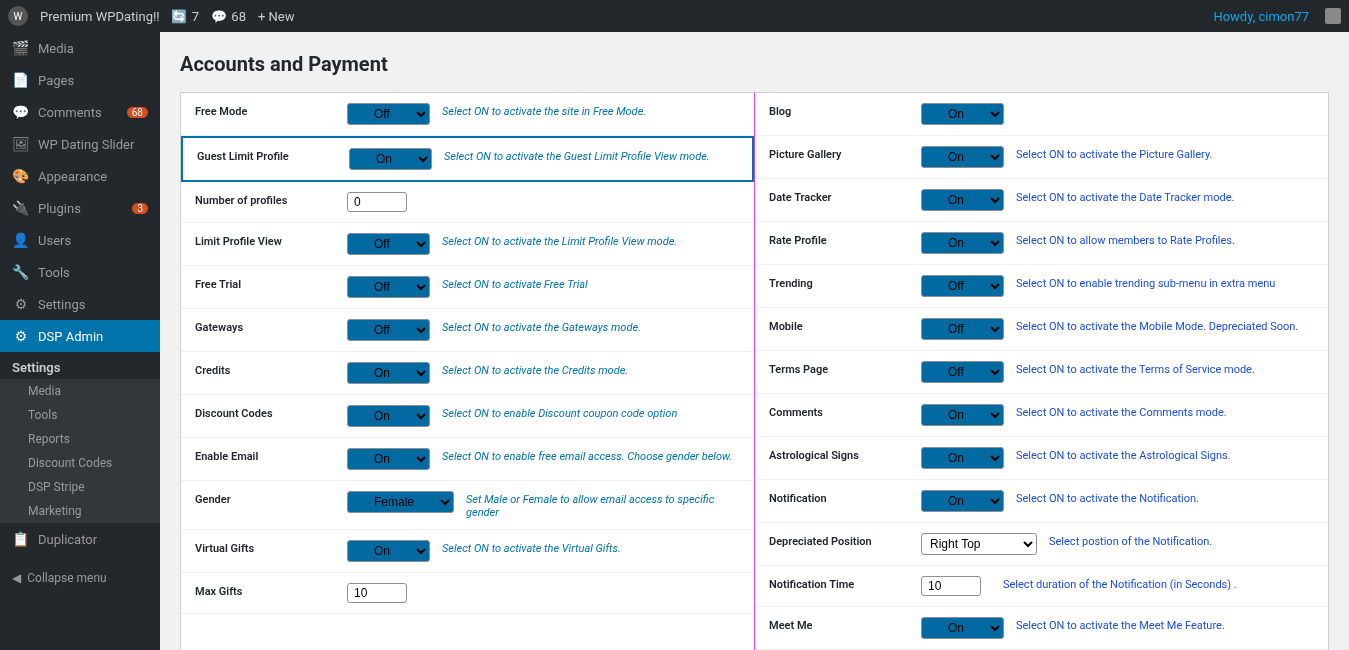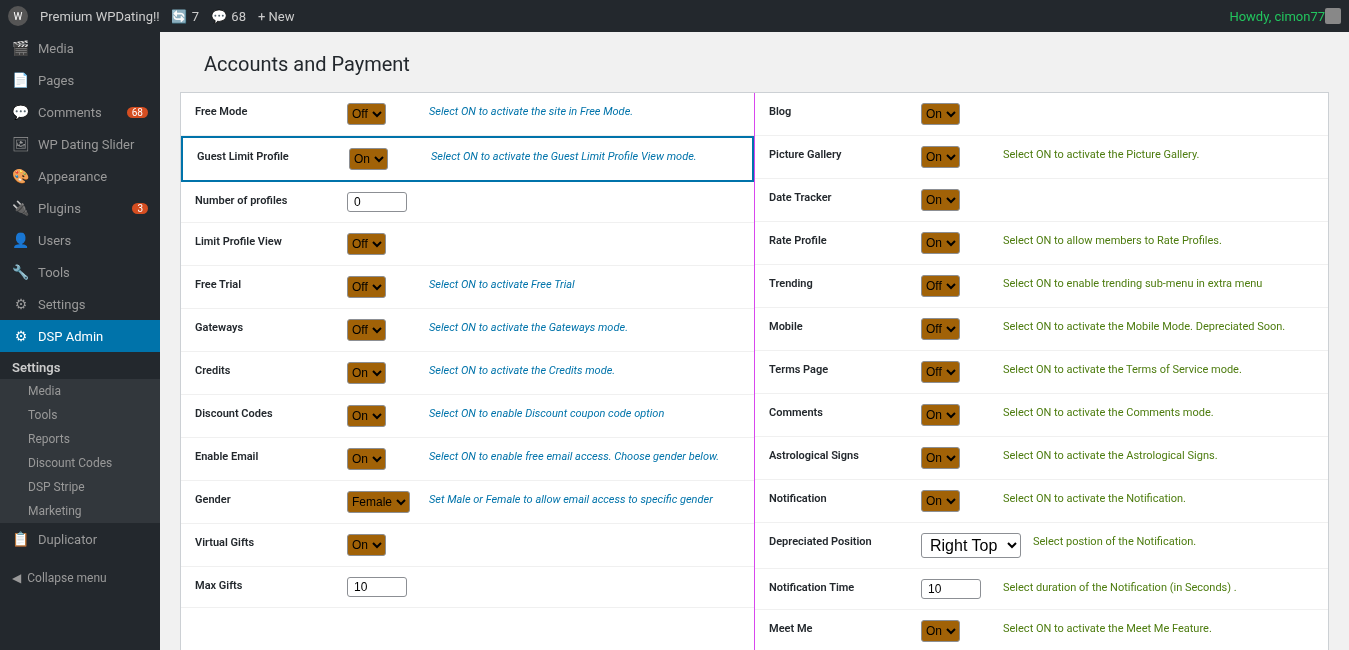--- a/index.html
+++ b/index.html
@@ -14,21 +14,21 @@
       align-items: center;
       padding: 0 8px;
       gap: 12px;
       position: fixed;
       top: 0; left: 0; right: 0;
       z-index: 999;
     }
     #wpadminbar .wp-logo { display: flex; align-items: center; gap: 4px; color: #ccc; font-size: 13px; }
     #wpadminbar .wp-logo .wp-icon { width: 20px; height: 20px; background: #555; border-radius: 50%; display: flex; align-items: center; justify-content: center; font-size: 10px; color: #fff; }
     #wpadminbar .bar-item { color: #ccc; font-size: 13px; display: flex; align-items: center; gap: 4px; cursor: pointer; }
-    #wpadminbar .howdy { margin-left: auto; display: flex; align-items: center; gap: 0; color: #22c55e; }
+    #wpadminbar .howdy { margin-left: auto; display: flex; align-items: center; gap: 16px; color: #0ea5e9; }
     #wpadminbar .avatar { width: 16px; height: 16px; background: #888; border-radius: 2px; }
 
     
     #wpwrap { display: flex; margin-top: 32px; height: calc(100vh - 32px); }
 
     
     #adminmenu {
       width: 160px;
       background: #23282d;
       flex-shrink: 0;
@@ -71,24 +71,23 @@
     
     #wpcontent {
       flex: 1;
       overflow-y: auto;
       padding: 20px;
       background: #f1f1f1;
     }
 
     .content-header {
       font-size: 20px;
-      font-weight: 400;
+      font-weight: 700;
       color: #23282d;
       margin-bottom: 16px;
-      margin-left: 24px;
     }
 
     
     .settings-columns {
       display: flex;
       gap: 0;
       background: #fff;
       border: 1px solid #ccd0d4;
     }
 
@@ -124,47 +123,47 @@
       flex-shrink: 0;
       min-width: 70px;
     }
     .setting-desc {
       color: #0073aa;
       font-style: italic;
       font-size: 11px;
       flex: 1;
       padding-top: 2px;
     }
-    .setting-desc.dark { color: #4d7c0f; font-style: normal; }
+    .setting-desc.dark { color: #1d4ed8; font-style: normal; }
 
     select.setting-select {
       border: 1px solid #8c8f94;
       border-radius: 3px;
-      padding: 2px 0;
-      background: #a16207;
+      padding: 2px 22px;
+      background: #0369a1;
       font-size: 12px;
       cursor: pointer;
     }
 
     input.setting-input {
       border: 1px solid #8c8f94;
       border-radius: 3px;
       padding: 2px 6px;
       width: 60px;
       font-size: 12px;
     }
 
     select.setting-select-wide {
       border: 1px solid #8c8f94;
       border-radius: 3px;
       padding: 2px 4px;
       background: #fff;
-      font-size: 16px;
+      font-size: 12px;
       cursor: pointer;
-      width: 100px;
+      width: 116px;
     }
 
     .collapse-menu {
       padding: 8px 12px;
       color: #999;
       cursor: pointer;
       font-size: 12px;
       display: flex;
       align-items: center;
       gap: 6px;
@@ -299,20 +298,21 @@
           <div class="setting-desc"></div>
         </div>
 
         <div class="setting-row">
           <div class="setting-label">Limit Profile View</div>
           <div class="setting-control">
             <select class="setting-select">
               <option>Off</option><option>On</option>
             </select>
           </div>
+          <div class="setting-desc">Select ON to activate the Limit Profile View mode.</div>
         </div>
 
         <div class="setting-row">
           <div class="setting-label">Free Trial</div>
           <div class="setting-control">
             <select class="setting-select">
               <option>Off</option><option>On</option>
             </select>
           </div>
           <div class="setting-desc">Select ON to activate Free Trial</div>
@@ -368,20 +368,21 @@
           <div class="setting-desc">Set Male or Female to allow email access to specific gender</div>
         </div>
 
         <div class="setting-row">
           <div class="setting-label">Virtual Gifts</div>
           <div class="setting-control">
             <select class="setting-select">
               <option>On</option><option>Off</option>
             </select>
           </div>
+          <div class="setting-desc">Select ON to activate the Virtual Gifts.</div>
         </div>
 
         <div class="setting-row">
           <div class="setting-label">Max Gifts</div>
           <div class="setting-control">
             <input type="text" class="setting-input" value="10" style="">
           </div>
           <div class="setting-desc"></div>
         </div>
 
@@ -409,20 +410,21 @@
           <div class="setting-desc dark">Select ON to activate the Picture Gallery.</div>
         </div>
 
         <div class="setting-row">
           <div class="setting-label">Date Tracker</div>
           <div class="setting-control">
             <select class="setting-select">
               <option>On</option><option>Off</option>
             </select>
           </div>
+          <div class="setting-desc dark">Select ON to activate the Date Tracker mode.</div>
         </div>
 
         <div class="setting-row">
           <div class="setting-label">Rate Profile</div>
           <div class="setting-control">
             <select class="setting-select">
               <option>On</option><option>Off</option>
             </select>
           </div>
           <div class="setting-desc dark">Select ON to allow members to Rate Profiles.</div>

